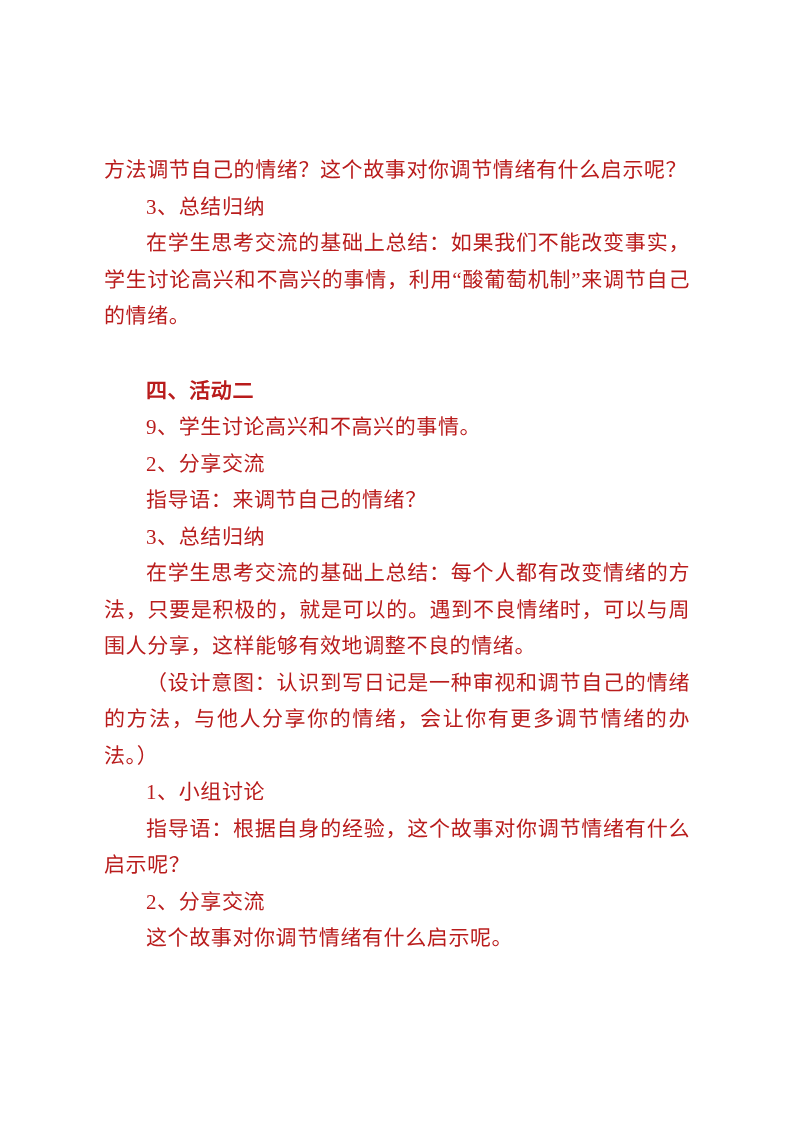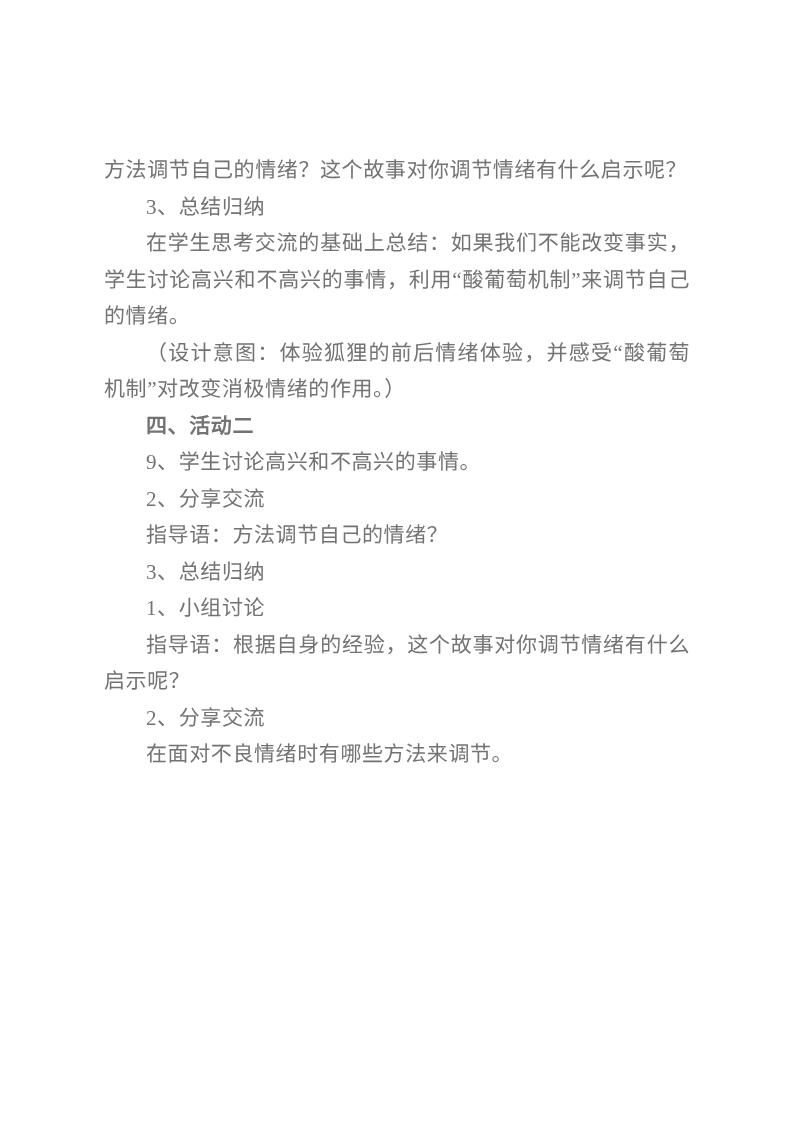--- a/index.html
+++ b/index.html
@@ -23,41 +23,43 @@
     width: 586px;
   }
   .para {
     margin: 0;
     font-size: 21px;
     line-height: 36.5px;
     letter-spacing: 0.6px;
     text-align: justify;
     text-align-last: left;
     word-break: break-all;
-    color: #737373;
+    color: #b91c1c;
   }
   .para.indent {
     text-indent: 2em;
   }
   .para.bold {
     font-weight: bold;
+    margin-top: 38px;
   }
 </style>
 </head>
 <body>
 
 <div class="page">
   <div class="doc-body">
     <p class="para">方法调节自己的情绪？这个故事对你调节情绪有什么启示呢？</p>
     <p class="para indent">3、总结归纳</p>
     <p class="para indent">在学生思考交流的基础上总结：如果我们不能改变事实，学生讨论高兴和不高兴的事情，利用“酸葡萄机制”来调节自己的情绪。</p>
-    <p class="para indent">（设计意图：体验狐狸的前后情绪体验，并感受“酸葡萄机制”对改变消极情绪的作用。）</p>
     <p class="para indent bold">四、活动二</p>
     <p class="para indent">9、学生讨论高兴和不高兴的事情。</p>
     <p class="para indent">2、分享交流</p>
-    <p class="para indent">指导语：方法调节自己的情绪？</p>
+    <p class="para indent">指导语：来调节自己的情绪？</p>
     <p class="para indent">3、总结归纳</p>
+    <p class="para indent">在学生思考交流的基础上总结：每个人都有改变情绪的方法，只要是积极的，就是可以的。遇到不良情绪时，可以与周围人分享，这样能够有效地调整不良的情绪。</p>
+    <p class="para indent">（设计意图：认识到写日记是一种审视和调节自己的情绪的方法，与他人分享你的情绪，会让你有更多调节情绪的办法。）</p>
     <p class="para indent">1、小组讨论</p>
     <p class="para indent">指导语：根据自身的经验，这个故事对你调节情绪有什么启示呢？</p>
     <p class="para indent">2、分享交流</p>
-    <p class="para indent">在面对不良情绪时有哪些方法来调节。</p>
+    <p class="para indent">这个故事对你调节情绪有什么启示呢。</p>
   </div>
 </div>
 
 </body></html>

